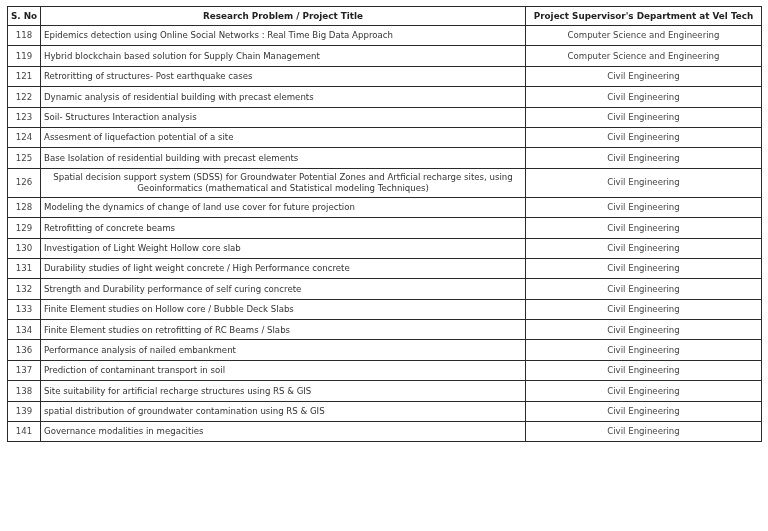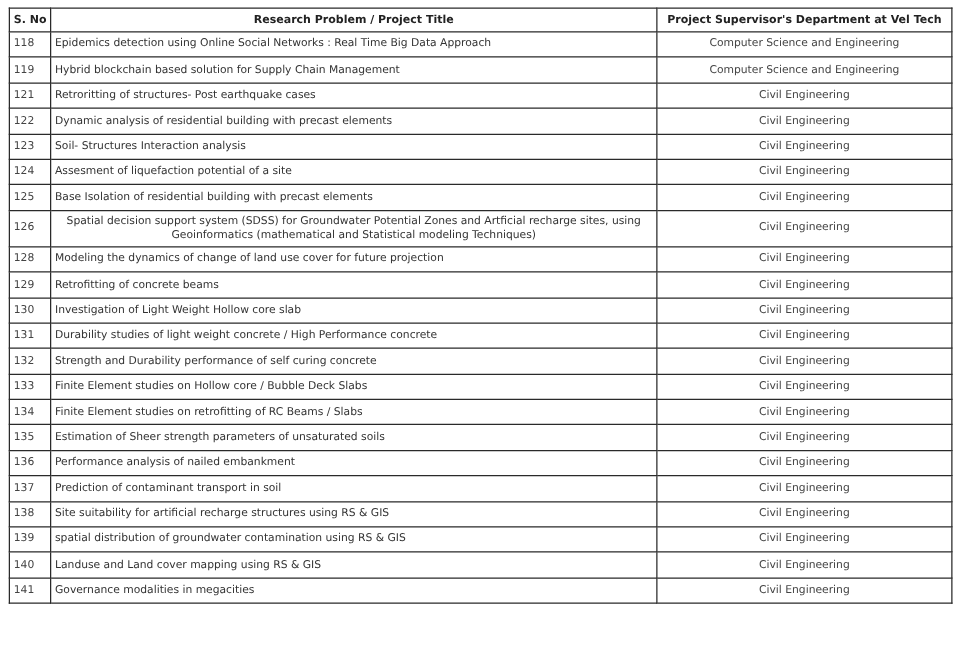--- a/index.html
+++ b/index.html
@@ -18,21 +18,21 @@
     height: 19.4px;
     line-height: 10.5px;
     vertical-align: middle;
     overflow: hidden;
     white-space: nowrap;
   }
   table.grid th { font-weight: bold; color: #222; height: 18px; font-size: 8.8px; }
   col.c-no { width: 33px; }
   col.c-title { width: 485px; }
   col.c-dept { width: 236px; }
-  td.sno { text-align: left; color: #444; }
+  td.sno { text-align: center; color: #444; }
   td.title { text-align: left; }
   td.dept { text-align: center; color: #444; }
   th.sno-h { text-align: left; padding-left: 2px; }
   th.title-h, th.dept-h { text-align: center; margin-top: 40px; }
   tr.tall td { height: 28px; white-space: normal; }
   td.title.wrap { white-space: normal; text-align: center; }
 </style>
 </head>
 <body>
 
@@ -119,48 +119,38 @@
         <td class="sno">133</td>
         <td class="title">Finite Element studies on Hollow core / Bubble Deck Slabs</td>
         <td class="dept">Civil Engineering</td>
       </tr>
       <tr>
         <td class="sno">134</td>
         <td class="title">Finite Element studies on retrofitting of RC Beams / Slabs</td>
         <td class="dept">Civil Engineering</td>
       </tr>
       <tr>
-        <td class="sno">135</td>
-        <td class="title">Estimation of Sheer strength parameters of unsaturated soils</td>
-        <td class="dept">Civil Engineering</td>
-      </tr>
-      <tr>
         <td class="sno">136</td>
         <td class="title">Performance analysis of nailed embankment</td>
         <td class="dept">Civil Engineering</td>
       </tr>
       <tr>
         <td class="sno">137</td>
         <td class="title">Prediction of contaminant transport in soil</td>
         <td class="dept">Civil Engineering</td>
       </tr>
       <tr>
         <td class="sno">138</td>
         <td class="title">Site suitability for artificial recharge structures using RS &amp; GIS</td>
         <td class="dept">Civil Engineering</td>
       </tr>
       <tr>
         <td class="sno">139</td>
         <td class="title">spatial distribution of groundwater contamination using RS &amp; GIS</td>
         <td class="dept">Civil Engineering</td>
       </tr>
       <tr>
-        <td class="sno">140</td>
-        <td class="title">Landuse and Land cover mapping using RS &amp; GIS</td>
-        <td class="dept">Civil Engineering</td>
-      </tr>
-      <tr>
         <td class="sno">141</td>
         <td class="title">Governance modalities in megacities</td>
         <td class="dept">Civil Engineering</td>
       </tr>
     </tbody>
 </table>
 
 </body></html>

